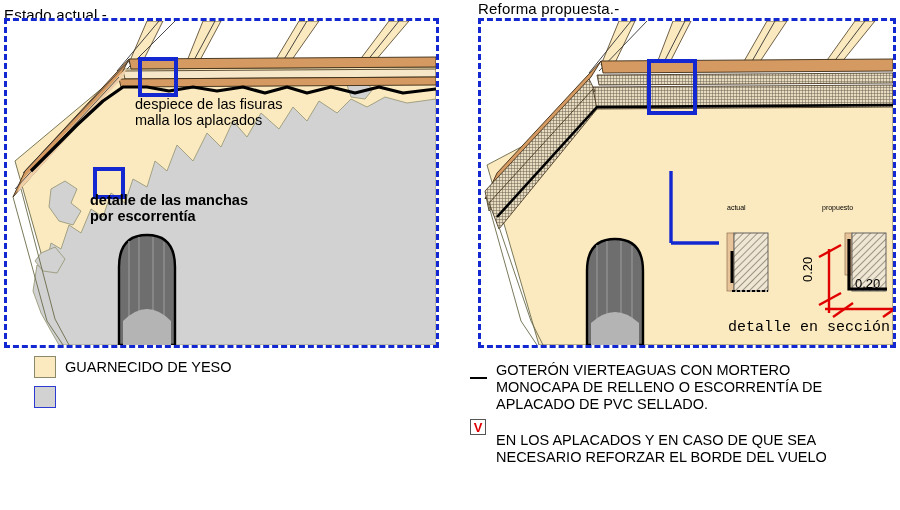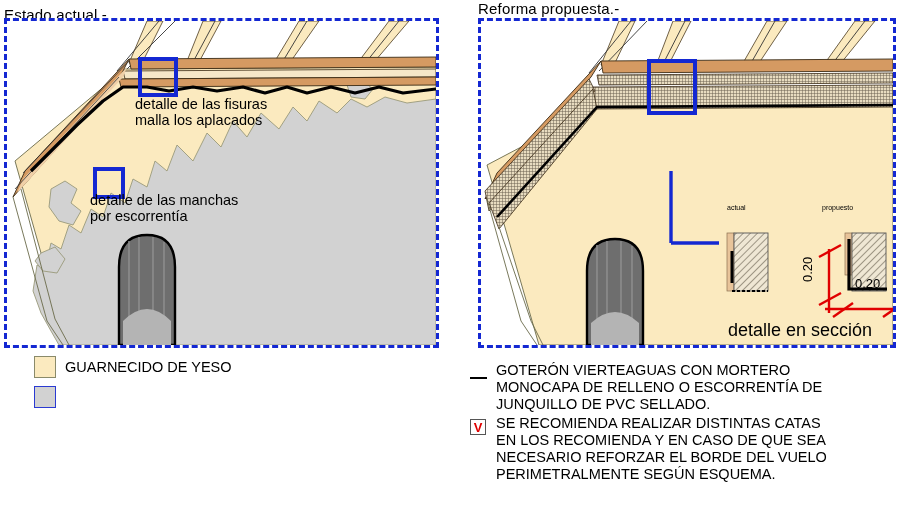--- a/index.html
+++ b/index.html
@@ -47,24 +47,24 @@
   
   .callout {
     position: absolute;
     font-size: 14.5px;
     color: #000000;
     line-height: 1.12;
     white-space: nowrap;
     pointer-events: none;
   }
   #callout-fisuras   { left: 135px; top: 96px; }
-  #callout-manchas   { left: 90px;  top: 192px; }
+  #callout-manchas   { left: 90px;  top: 192px; font-weight: bold; }
   #callout-despiece  { left: 650px; top: 105px; }
   #callout-seccion   { left: 728px; top: 320px;
-                       font-size: 18px; }
+                       font-size: 15px; font-family: Liberation Mono, monospace; }
 
   .mini-label {
     position: absolute;
     font-size: 7px;
     color: #000000;
     white-space: nowrap;
   }
   #label-actual    { left: 727px; top: 204px; }
   #label-propuesto { left: 822px; top: 204px; }
 
@@ -253,21 +253,21 @@
         </g>
 
         <rect x="133" y="38" width="36" height="36" fill="none" stroke="#1428d2" stroke-width="4"></rect>
         <rect x="88" y="148" width="28" height="28" fill="none" stroke="#1428d2" stroke-width="4"></rect>
       </g>
     </svg>
   </div>
 </div>
 
 <div id="callout-fisuras" class="callout">
-  <div>detalle de las fisuras</div>
+  <div>despiece de las fisuras</div>
   <div>malla los aplacados</div>
 </div>
 
 <div id="callout-manchas" class="callout">
   <div>detalle de las manchas</div>
   <div>por escorrentía</div>
 </div>
 
 <div id="title-right" class="panel-title">Reforma propuesta.-</div>
 
@@ -388,29 +388,28 @@
 
 <div id="notes-right">
 
   <div class="note-row">
     <span class="note-marker">
       <span class="dash-mark"></span>
     </span>
     <span class="note-text">
       <span>GOTERÓN VIERTEAGUAS CON MORTERO</span><br>
       <span>MONOCAPA DE RELLENO O ESCORRENTÍA DE</span><br>
-      <span>JUNQUILLO DE PVC SELLADO.</span>
+      <span>APLACADO DE PVC SELLADO.</span>
     </span>
   </div>
 
   <div class="note-row">
     <span class="note-marker">
       <span class="check-box">V</span>
     </span>
     <span class="note-text">
-      <span>SE RECOMIENDA REALIZAR DISTINTAS CATAS</span><br>
-      <span>EN LOS RECOMIENDA Y EN CASO DE QUE SEA</span><br>
+      <br>
+      <span>EN LOS APLACADOS Y EN CASO DE QUE SEA</span><br>
       <span>NECESARIO REFORZAR EL BORDE DEL VUELO</span><br>
-      <span>PERIMETRALMENTE SEGÚN ESQUEMA.</span>
     </span>
   </div>
 
 </div>
 
 </body></html>

